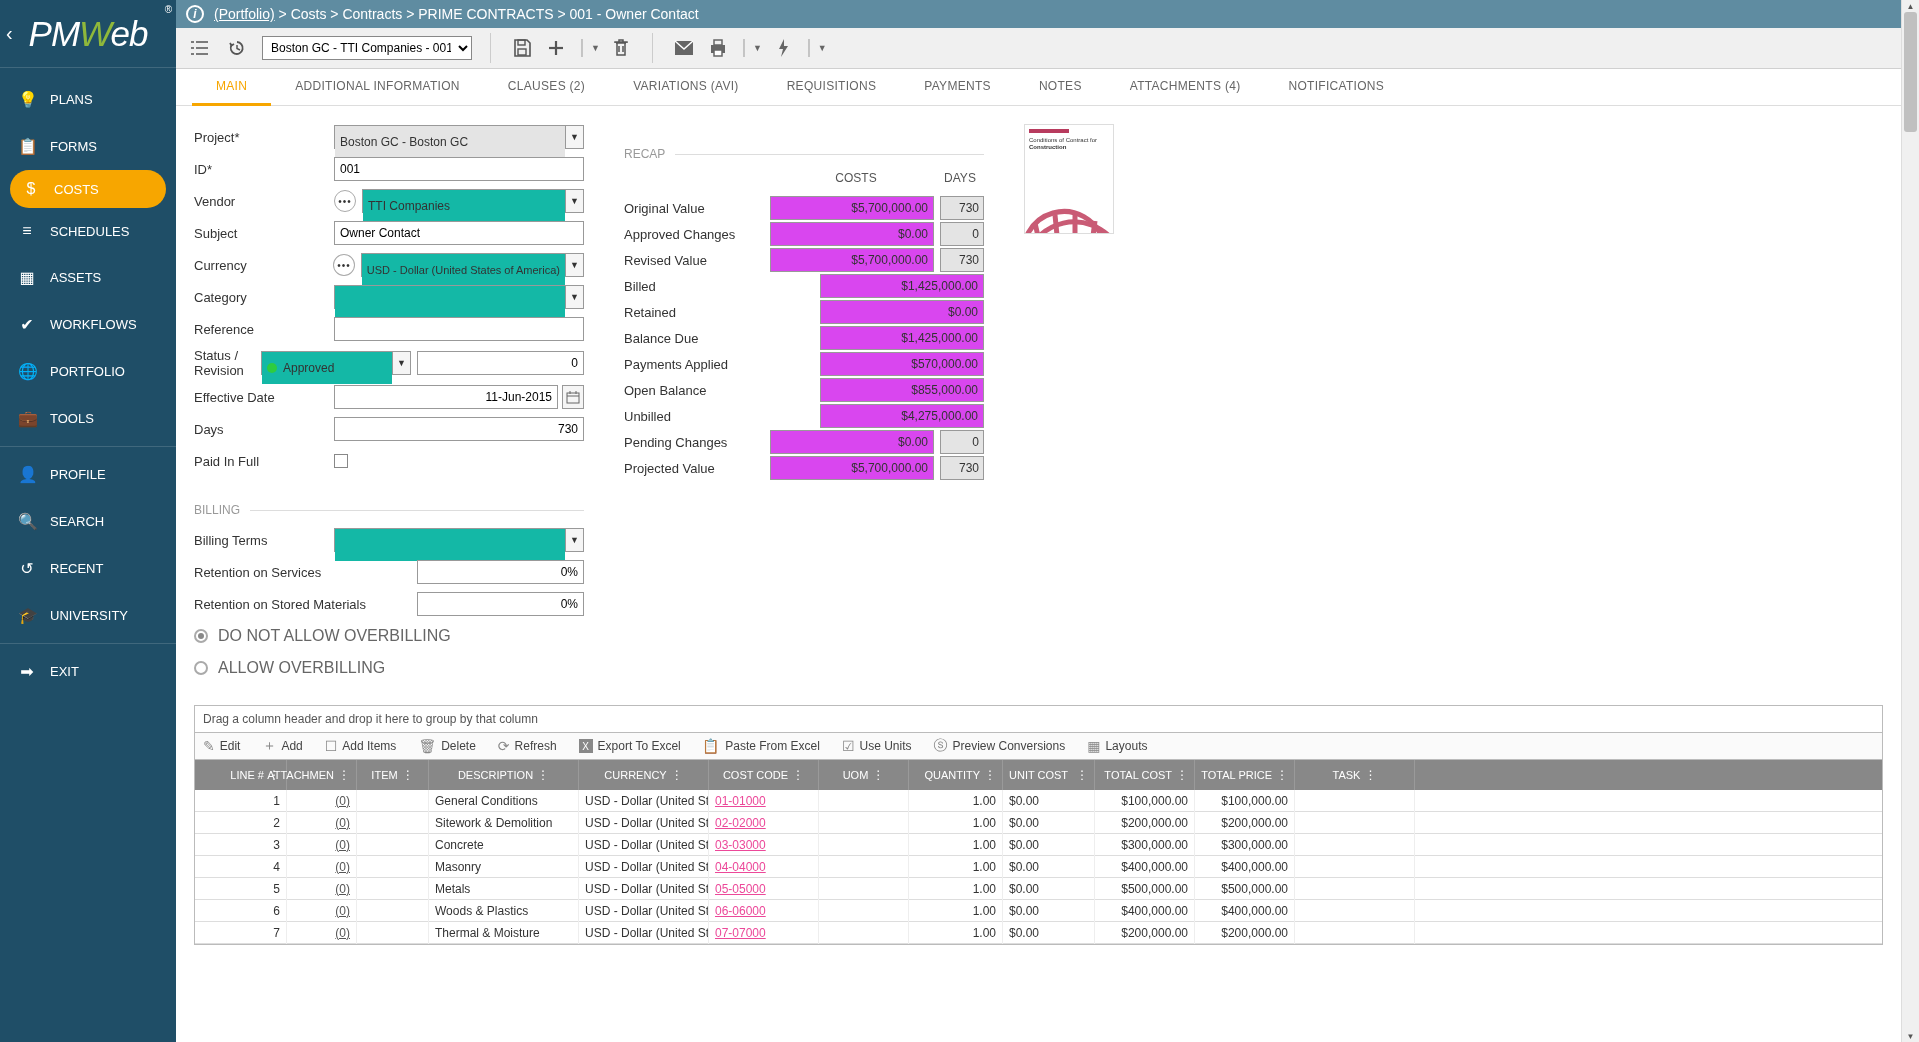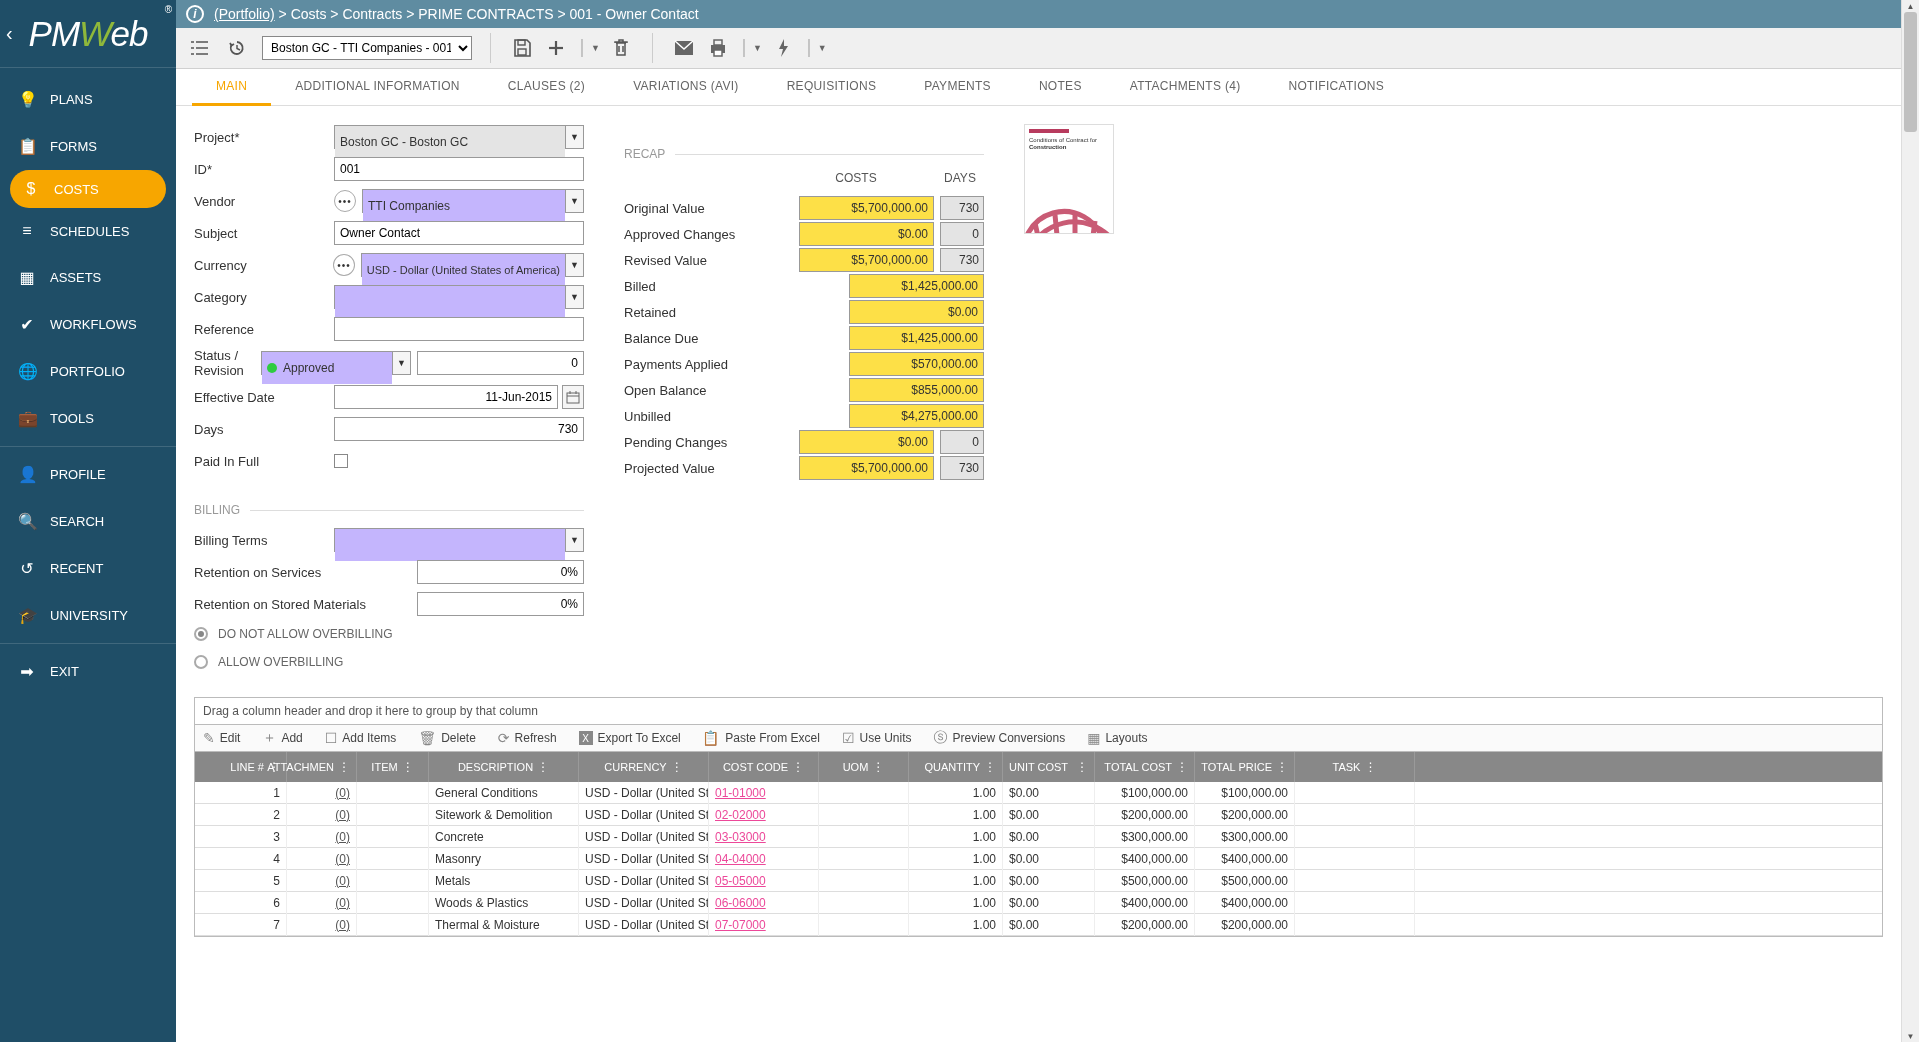--- a/index.html
+++ b/index.html
@@ -46,34 +46,34 @@
 .columns { display: flex; gap: 40px; }
 .col { display: flex; flex-direction: column; gap: 6px; }
 .col-left { width: 390px; }
 .col-mid { width: 360px; }
 .col-right { flex: 1; }
 .frow { display: flex; align-items: center; min-height: 26px; }
 .flabel { width: 140px; font-size: 13px; color: #333; }
 .finput { flex: 1; height: 24px; border: 1px solid #999; padding: 0 5px; font-size: 12px; background: #fff; }
 .fselect { flex: 1; height: 24px; border: 1px solid #999; font-size: 12px; display: flex; }
 .fselect .sel-text { flex: 1; padding: 16px 5px; display: flex; align-items: center; background: #e4e4e4; overflow: hidden; white-space: nowrap; text-align: center;}
-.fselect .sel-text.white { background: #c4b5fd; }
+.fselect .sel-text.white { background: #14b8a6; }
 .fselect .sel-btn { width: 18px; background: #f5f5f5; border-left: 1px solid #999; display: flex; align-items: center; justify-content: center; font-size: 9px; }
 .more-btn { width: 22px; height: 22px; border: 1px solid #aaa; border-radius: 50%; display: flex; align-items: center; justify-content: center; margin-right: 6px; font-size: 10px; letter-spacing: 1px; cursor: pointer;}
 .status-dot { width: 10px; height: 10px; border-radius: 50%; background: #2ecc40; margin-right: 6px; }
 .section-label { display: flex; align-items: center; gap: 10px; color: #999; font-size: 12px; margin-top: 23px; margin-bottom: 4px;}
 .section-label .line { flex: 1; height: 1px; background: #ddd; }
 .recap-head { display: flex; justify-content: flex-end; gap: 0; font-size: 12px; color: #555; margin-bottom: 4px;}
 .recap-head .c1 { width: 160px; text-align: center; }
 .recap-head .c2 { width: 48px; text-align: center; }
 .recap-row { display: flex; align-items: center; min-height: 26px; }
 .recap-row .rlabel { flex: 1; font-size: 13px; }
-.recap-row .rv { width: 135px; height: 24px; border: 1px solid #999; background: #fde047; text-align: right; padding: 0 5px; font-size: 12px; display: flex; align-items: center; justify-content: flex-end; }
+.recap-row .rv { width: 164px; height: 24px; border: 1px solid #999; background: #d946ef; text-align: right; padding: 0 5px; font-size: 12px; display: flex; align-items: center; justify-content: flex-end; }
 .recap-row .rd { width: 44px; height: 24px; border: 1px solid #999; background: #e4e4e4; text-align: right; padding: 0 4px; font-size: 12px; margin-left: 6px; display:flex; align-items:center; justify-content:flex-end;}
-.radio-row { display: flex; align-items: center; gap: 10px; padding: 4px 0; font-size: 12px; color: #666;}
+.radio-row { display: flex; align-items: center; gap: 10px; padding: 4px 0; font-size: 16px; color: #666;}
 .radio { width: 14px; height: 14px; border-radius: 50%; border: 2px solid #aaa; display: inline-flex; align-items:center; justify-content:center;}
 .radio.selected::after { content:''; width:6px; height:6px; background:#888; border-radius:50%;}
 .num-right { text-align: right; }
 .checkbox { width: 14px; height: 14px; border: 1px solid #888; background: #fff; }
 .date-wrap { display: flex; gap: 4px; flex:1;}
 .cal-btn { width: 22px; height: 24px; border: 1px solid #999; background: #f5f5f5; display:flex; align-items:center; justify-content:center;}
 
 
 .thumb { width: 90px; height: 110px; border: 1px solid #ddd; background: #fff; padding: 4px; position: relative; overflow:hidden;}
 .thumb .tbar { height: 4px; background: #b83b5e; width: 50%; margin-bottom: 4px;}

